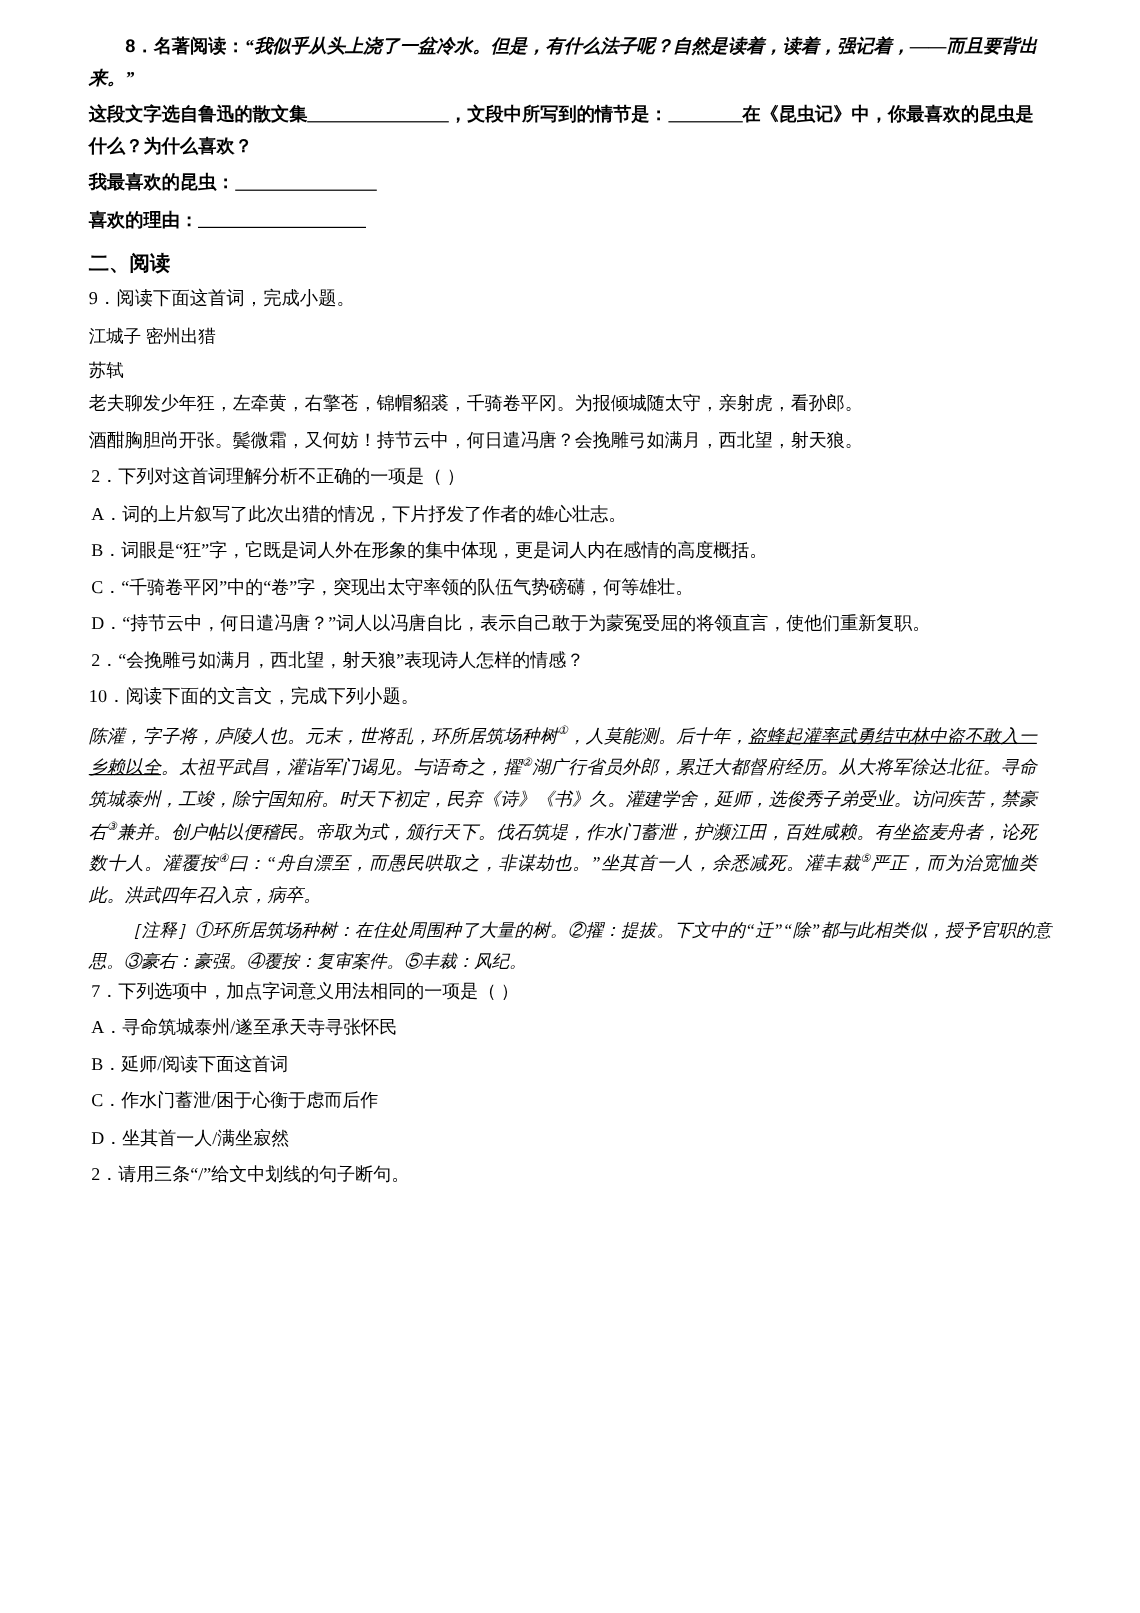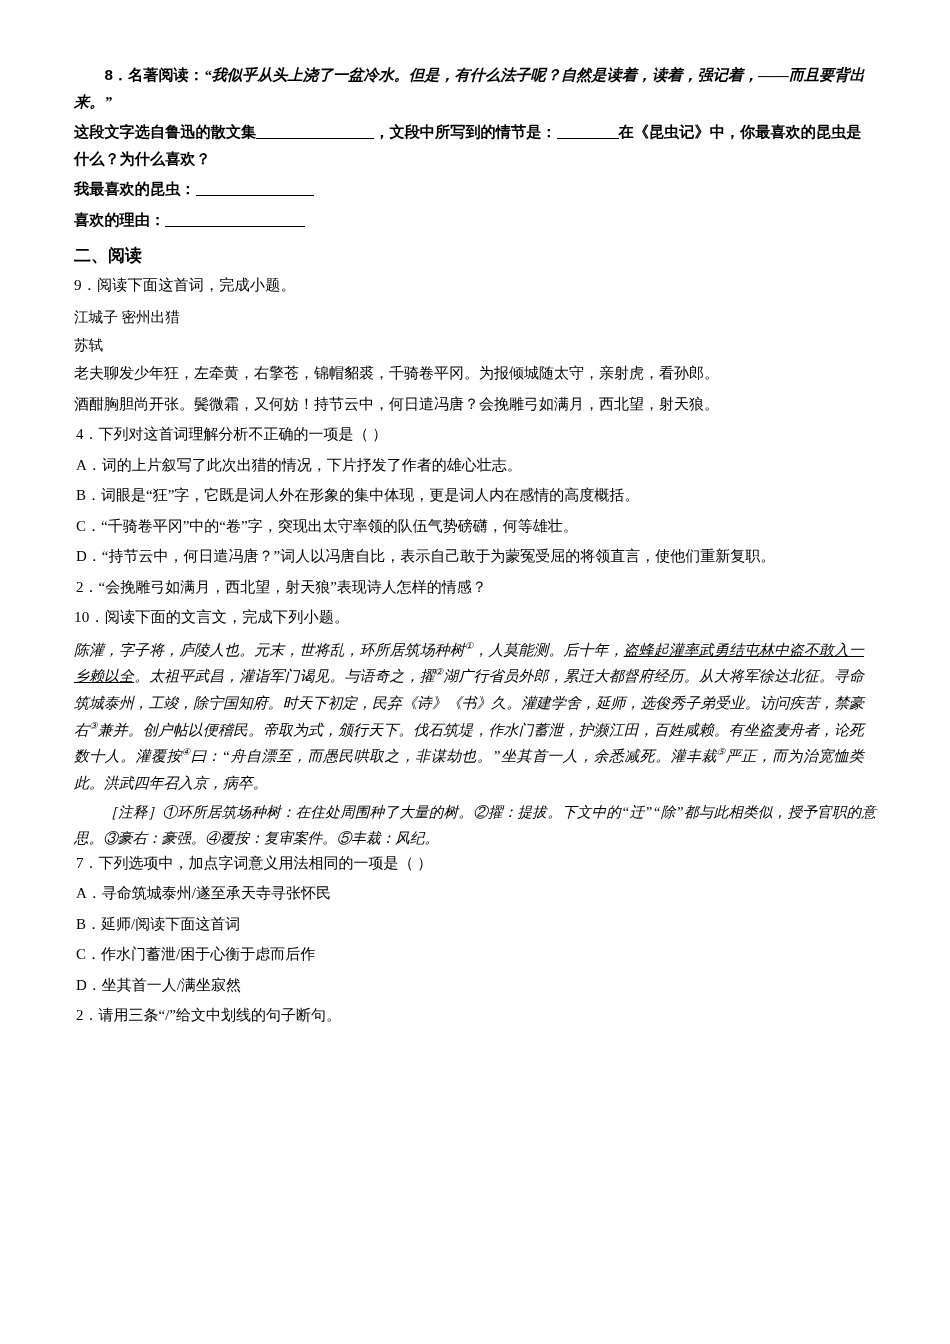--- a/index.html
+++ b/index.html
@@ -12,21 +12,21 @@
     height: 1344px;
     font-family: "Liberation Serif", serif;
     color: #000000;
     overflow: hidden;
   }
   .page {
     position: relative;
     width: 950px;
     height: 1106px;
     box-sizing: border-box;
-    padding: 62px 74px 0 74px;
+    padding: 26px 74px 0 74px;
   }
   .line {
     font-size: 15.2px;
     line-height: 1.62;
     margin: 0 0 7px 0;
     text-align: justify;
     letter-spacing: 0.1px;
   }
   .indent2 {
     text-indent: 2em;
@@ -140,21 +140,21 @@
   <div class="line">
     <span>9．</span><span>阅读下面这首词，完成小题。</span>
   </div>
 
   <div class="poem-meta">江城子 密州出猎</div>
   <div class="poem-meta">苏轼</div>
 
   <div class="para">老夫聊发少年狂，左牵黄，右擎苍，锦帽貂裘，千骑卷平冈。为报倾城随太守，亲射虎，看孙郎。</div>
   <div class="para">酒酣胸胆尚开张。鬓微霜，又何妨！持节云中，何日遣冯唐？会挽雕弓如满月，西北望，射天狼。</div>
 
-  <div class="opt">4．下列对这首词理解分析不正确的一项是（        ）</div>
+  <div class="opt">2．下列对这首词理解分析不正确的一项是（        ）</div>
   <div class="opt">A．词的上片叙写了此次出猎的情况，下片抒发了作者的雄心壮志。</div>
   <div class="opt">B．词眼是“狂”字，它既是词人外在形象的集中体现，更是词人内在感情的高度概括。</div>
   <div class="opt">C．“千骑卷平冈”中的“卷”字，突现出太守率领的队伍气势磅礴，何等雄壮。</div>
   <div class="opt">D．“持节云中，何日遣冯唐？”词人以冯唐自比，表示自己敢于为蒙冤受屈的将领直言，使他们重新复职。</div>
   <div class="opt">2．“会挽雕弓如满月，西北望，射天狼”表现诗人怎样的情感？</div>
 
   <div class="line">
     <span>10．</span><span>阅读下面的文言文，完成下列小题。</span>
   </div>
 

